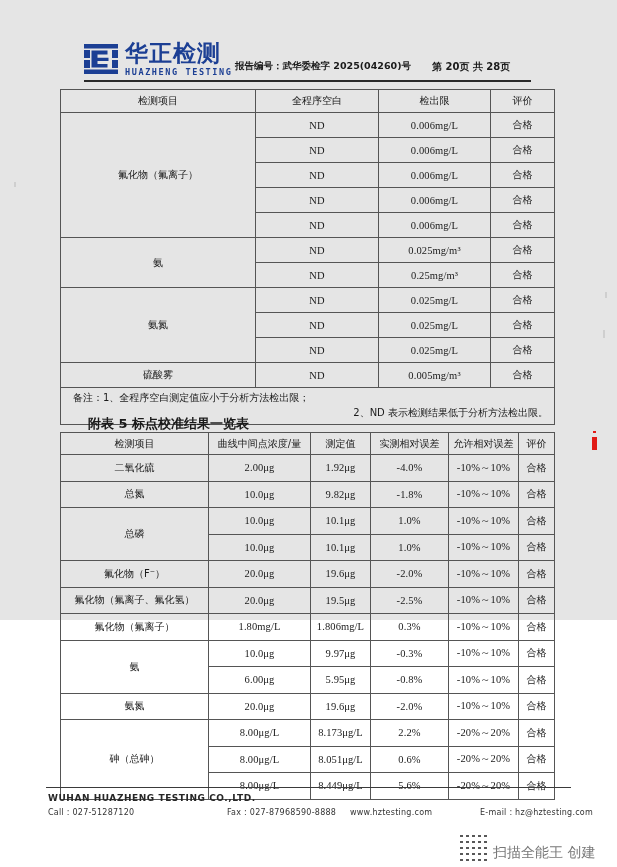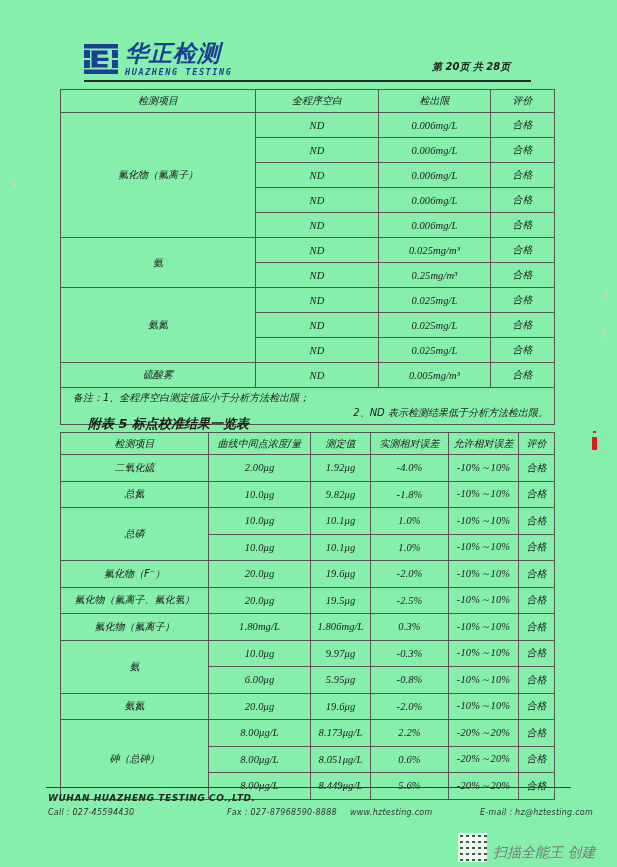--- a/index.html
+++ b/index.html
@@ -11,23 +11,22 @@
     height: 867px;
     background: #ffffff;
     font-family: "Liberation Serif", "DejaVu Serif", serif;
     color: #1a1a1a;
     position: relative;
     overflow: hidden;
   }
   .page {
     position: relative;
     width: 617px;
-    height: 867px;
-    background: #86efac;
-    font-style: italic;
+    height: 620px;
+    background: #e5e5e5;
   }
 
   
   .header {
     position: absolute;
     left: 0;
     top: 0;
     width: 617px;
     height: 90px;
   }
@@ -257,20 +256,21 @@
         <rect x="0" y="16" width="6" height="8" fill="#1c3f94"></rect>
         <rect x="28" y="6" width="6" height="8" fill="#1c3f94"></rect>
         <rect x="28" y="16" width="6" height="8" fill="#1c3f94"></rect>
         <path d="M7.5 6.5 h16 v4 h-10 v3.2 h11 v3.2 h-11 v3.2 h10 v3.4 h-16 z" fill="#1c3f94"></path>
       </svg>
       <span class="logo-text">
         <span class="logo-cn">华正检测</span>
         <span class="logo-en">HUAZHENG TESTING</span>
       </span>
     </div>
+    <div class="hdr-meta">报告编号：武华委检字 2025(04260)号</div>
     <div class="hdr-pages">第 20页   共 28页</div>
     <div class="hdr-rule"></div>
   </div>
 
   <table class="doc" id="table1">
     <colgroup>
       <col style="width:195px">
         <col style="width:123px">
         <col style="width:112px">
         <col style="width:64px">
@@ -470,21 +470,21 @@
           <td class="cn">合格</td>
         </tr>
       </tbody>
   </table>
 
   <div class="red-mark"></div>
 
   <div class="foot-rule"></div>
   <div class="foot-company">WUHAN HUAZHENG TESTING CO.,LTD.</div>
   <div class="foot-row">
-    <span class="f-call">Call : 027-45594430</span>
+    <span class="f-call">Call : 027-51287120</span>
     <span class="f-fax">Fax : 027-87968590-8888</span>
     <span class="f-web">www.hztesting.com</span>
     <span class="f-mail">E-mail : hz@hztesting.com</span>
   </div>
 
   <div class="watermark">
     <div class="qr"></div>
     <div class="wm-text">扫描全能王 创建</div>
   </div>
 

